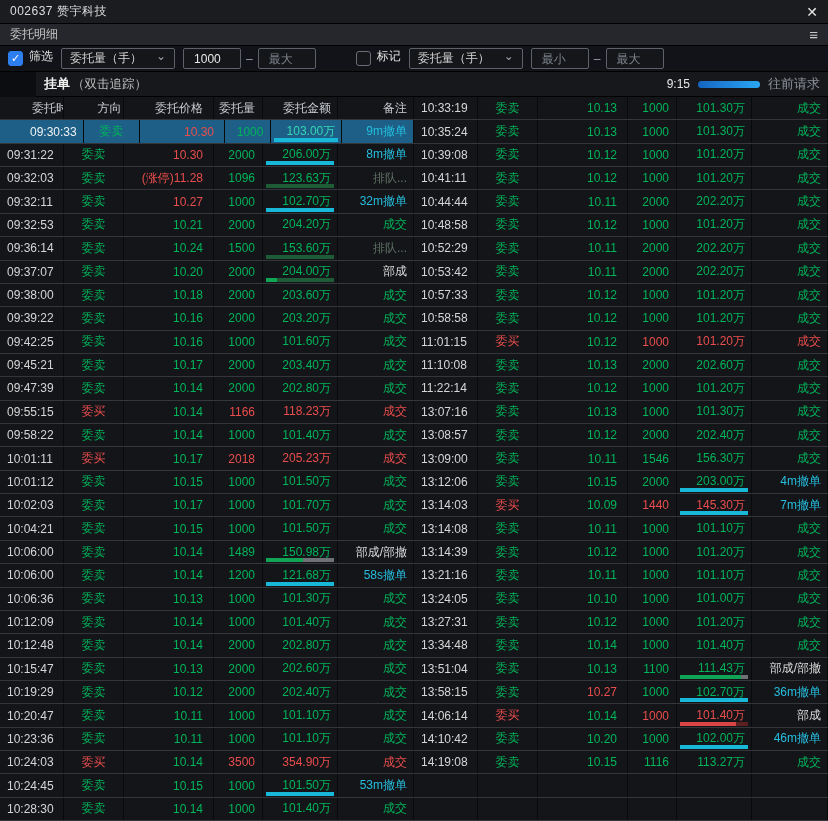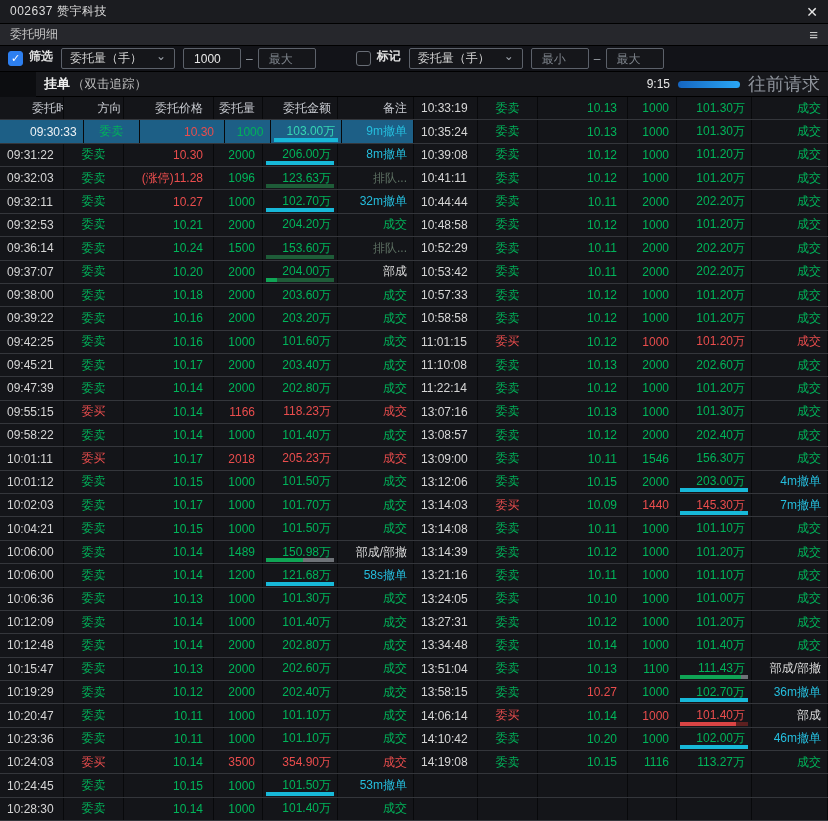--- a/index.html
+++ b/index.html
@@ -12,36 +12,36 @@
   .titlebar .close{margin-left:auto;color:#e8e8e8;font-size:14px;cursor:pointer;line-height:1;}
   .toolbar{height:22px;background:var(--toolbarbg);display:flex;align-items:center;padding:0 10px;box-sizing:border-box;border-bottom:1px solid #000;}
   .toolbar .pt{color:#c9c9c9;font-size:12px;}
   .toolbar .menu{margin-left:auto;color:#c9c9c9;font-size:15px;cursor:pointer;line-height:1;}
 
   
   .filterbar{height:26px;background:var(--filterbg);display:flex;align-items:center;padding:0 8px;box-sizing:border-box;border-bottom:1px solid #000;font-size:12px;}
   .cb{width:15px;height:15px;border-radius:3px;box-sizing:border-box;border:1px solid #696e76;background:#15161a;display:inline-flex;align-items:center;justify-content:center;cursor:pointer;flex:none;}
   .cb.checked{background:var(--accent);border-color:var(--accent);}
   .cb .check{color:#fff;font-size:11px;line-height:1;font-weight:bold;}
-  .lbl{color:#e0e0e0;margin:0 8px 4px 6px;font-weight:bold;}
+  .lbl{color:#e0e0e0;margin:0 8px 4px 6px;}
   .select{height:21px;box-sizing:border-box;border:1px solid #5c616a;border-radius:2px;background:#15161a;color:#d5d5d5;display:inline-flex;align-items:center;padding:0 8px;cursor:pointer;flex:none;}
   .select .chev{color:#9aa0a8;margin-left:14px;font-size:12px;line-height:.6;transform:translateY(-2px);}
   .inp{height:21px;box-sizing:border-box;border:1px solid #5c616a;border-radius:2px;background:#15161a;color:#e8e8e8;width:58px;padding:0 6px 0 10px;font-size:12px;font-family:inherit;outline:none;flex:none;}
   .inp::placeholder{color:#7e848c;}
   .dash{color:#9aa0a8;margin:0 5px;}
   .gap1{width:8px;flex:none;} .gap2{width:40px;flex:none;}
 
   
   .sectionbar{height:25px;background:var(--sectionbg);display:flex;align-items:center;padding:0 8px;box-sizing:border-box;border-bottom:1px solid #000;margin-left:36px;}
   .sec-title{color:#efefef;font-size:13px;font-weight:bold;}
   .sec-sub{color:#bdbdbd;font-size:12.5px;margin-left:2px;}
   .spacer{flex:1;}
   .sec-time{color:#e8e8e8;font-size:12px;}
   .pill{width:62px;height:7px;border-radius:4px;margin:0 8px;background:linear-gradient(90deg,#1565c0,var(--progress));display:inline-block;}
-  .sec-act{color:#8d929a;font-size:18px;cursor:pointer;}
+  .sec-act{color:#8d929a;font-size:13px;cursor:pointer;}
 
   
   .tables{display:flex;height:724px;}
   .half{width:414px;display:flex;flex-direction:column;flex:none;}
   .row{flex:1;display:flex;box-sizing:border-box;border-bottom:1px solid var(--rowline);background:var(--rowbg);font-size:12px;}
   .row.sel{background:var(--selbg);}
   .cell{box-sizing:border-box;height:100%;border-right:1px solid var(--colline);display:flex;align-items:center;position:relative;overflow:hidden;white-space:nowrap;}
   .c0{width:64px;padding-left:7px;}
   .c1{width:60px;justify-content:center;}
   .c2{width:90px;justify-content:flex-end;padding-right:10px;}

